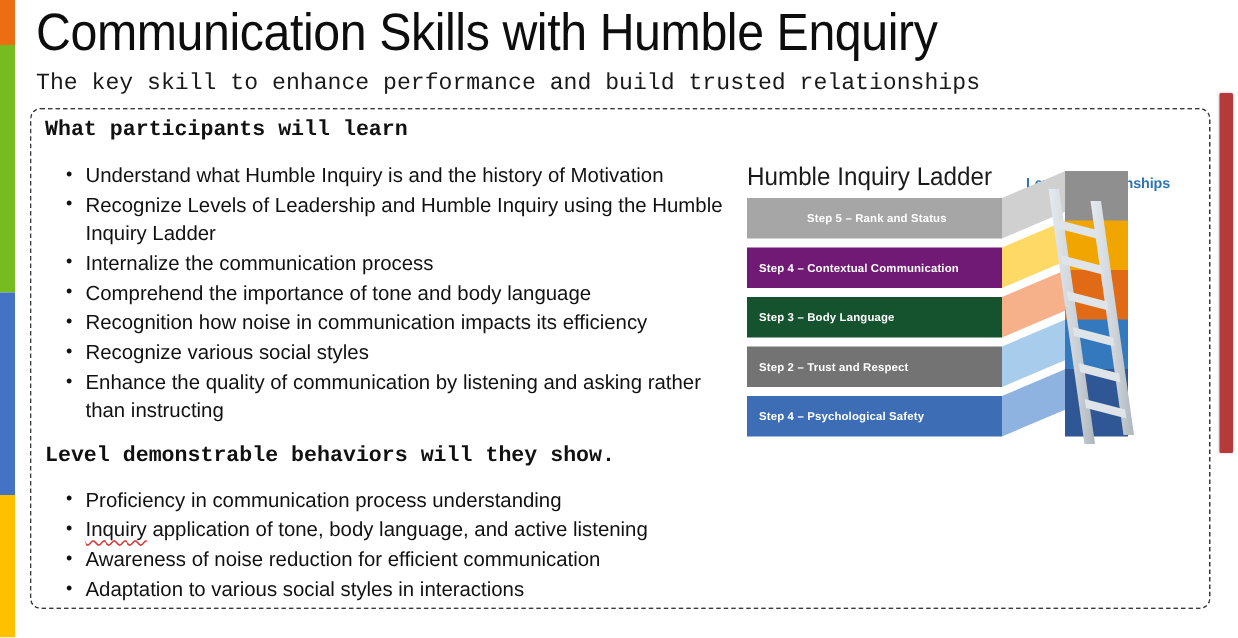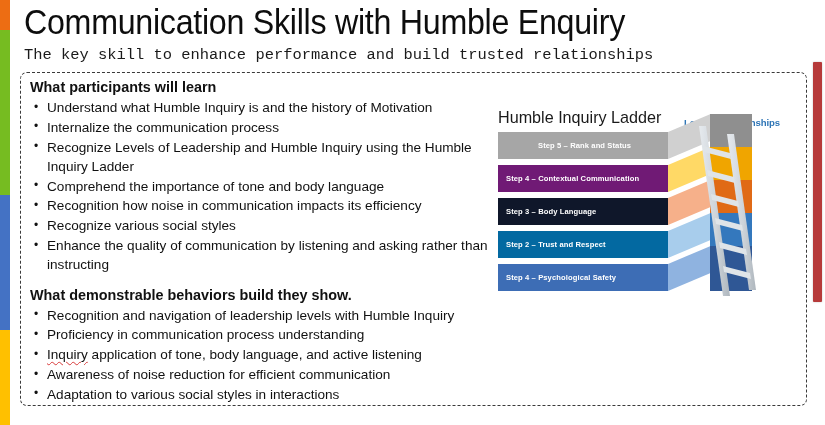--- a/index.html
+++ b/index.html
@@ -53,24 +53,24 @@
     background:#fff;
   }
 
   
   .textcol{
     position:absolute;left:30px;top:78px;width:470px;
   }
   .sec-head{
     font-size:14.4px;font-weight:bold;color:#111;
     line-height:19px;margin:0 0 1px 0;
-    font-family:Liberation Sans, sans-serif;
+    font-family:Liberation Mono, monospace;
   }
   .sec-head.second{margin-top:11px;}
-  ul.bullets{margin:0;padding:0;list-style:none;}
+  ul.bullets{margin:10px;padding:0;list-style:none;}
   ul.bullets li{
     position:relative;
     padding-left:17px;
     font-size:13.6px;
     line-height:19.3px;
     color:#111;
     margin:0 0 0.5px 0;
   }
   ul.bullets li:before{
     content:"\2022";
@@ -140,31 +140,30 @@
   <div class="title">Communication Skills with Humble Enquiry</div>
   <div class="subtitle">The key skill to enhance performance and build trusted relationships</div>
 
   <div class="panel"></div>
 
   <div class="textcol">
 
     <div class="sec-head">What participants will learn</div>
     <ul class="bullets">
       <li>Understand what Humble Inquiry is and the history of Motivation</li>
+      <li>Recognize Levels of Leadership and Humble Inquiry using the Humble Inquiry Ladder</li>
       <li>Internalize the communication process</li>
-      <li>Recognize Levels of Leadership and Humble Inquiry using the Humble Inquiry Ladder</li>
       <li>Comprehend the importance of tone and body language</li>
       <li>Recognition how noise in communication impacts its efficiency</li>
       <li>Recognize  various social styles</li>
       <li>Enhance the quality of communication by listening and asking rather than instructing</li>
     </ul>
 
-    <div class="sec-head second">What demonstrable behaviors build they show.</div>
+    <div class="sec-head second">Level demonstrable behaviors will they show.</div>
     <ul class="bullets">
-      <li>Recognition and navigation of leadership levels with Humble Inquiry</li>
       <li>Proficiency in communication process understanding</li>
       <li id="skilful-item"><span class="misspell">Inquiry</span> application of tone, body language, and active listening</li>
       <li>Awareness of noise reduction for efficient communication</li>
       <li>Adaptation to various social styles in interactions</li>
     </ul>
   </div>
 
   <div class="diagram">
     <div class="dia-title">Humble Inquiry Ladder</div>
     <div class="lvl2">Level 2 Relationships</div>
@@ -176,26 +175,26 @@
         <div class="step" style="top: 0px; background: rgb(166, 166, 166); padding-left: 40px;">
           <span>Step 5 – Rank and Status</span>
         </div>
         <div class="face-top" style="top: 33px; background: rgb(255, 217, 102);"></div>
         <div class="face-right" style="top: 15px; height: 45px; background: rgb(240, 165, 0);"></div>
         <div class="step" style="top: 33px; background: #701a75;">
           <span>Step 4 – Contextual Communication</span>
         </div>
         <div class="face-top" style="top: 66px; background: rgb(246, 176, 138);"></div>
         <div class="face-right" style="top: 48px; height: 45px; background: rgb(224, 106, 22);"></div>
-        <div class="step" style="top: 66px; background: #0f172a;">
+        <div class="step" style="top: 66px; background: #14532d;">
           <span>Step 3 – Body Language</span>
         </div>
         <div class="face-top" style="top: 99px; background: rgb(168, 205, 236);"></div>
         <div class="face-right" style="top: 81px; height: 45px; background: rgb(52, 120, 189);"></div>
-        <div class="step" style="top: 99px; background: #0369a1;">
+        <div class="step" style="top: 99px; background: #737373;">
           <span>Step 2 – Trust and Respect</span>
         </div>
         <div class="face-top" style="top: 132px; background: rgb(143, 179, 224);"></div>
         <div class="face-right" style="top: 114px; height: 45px; background: rgb(47, 87, 149);"></div>
         <div class="step" style="top: 132px; background: rgb(61, 109, 181);">
           <span>Step 4 – Psychological Safety</span>
         </div>
       </div>
 
     <svg class="ladder" viewBox="0 0 300 195" xmlns="http://www.w3.org/2000/svg">

